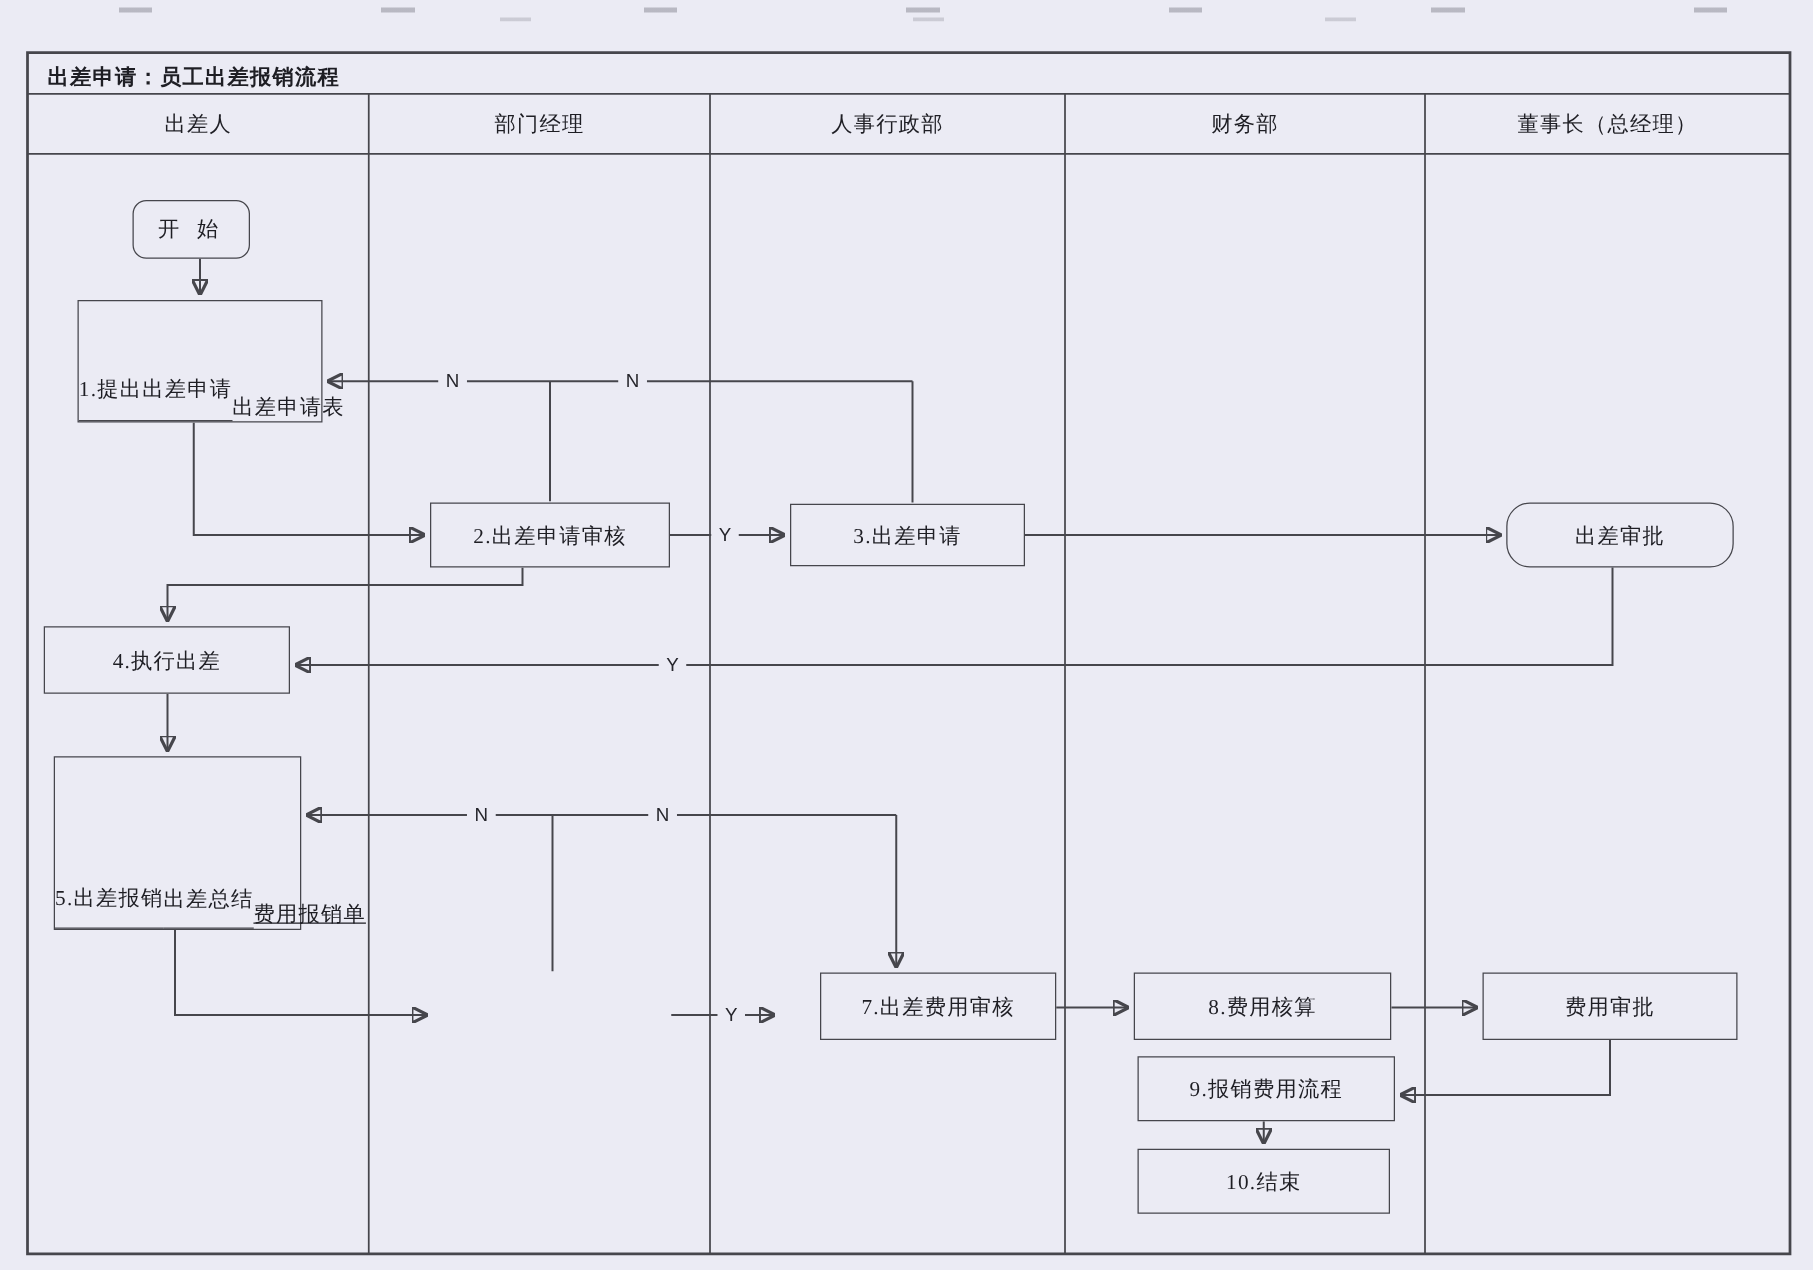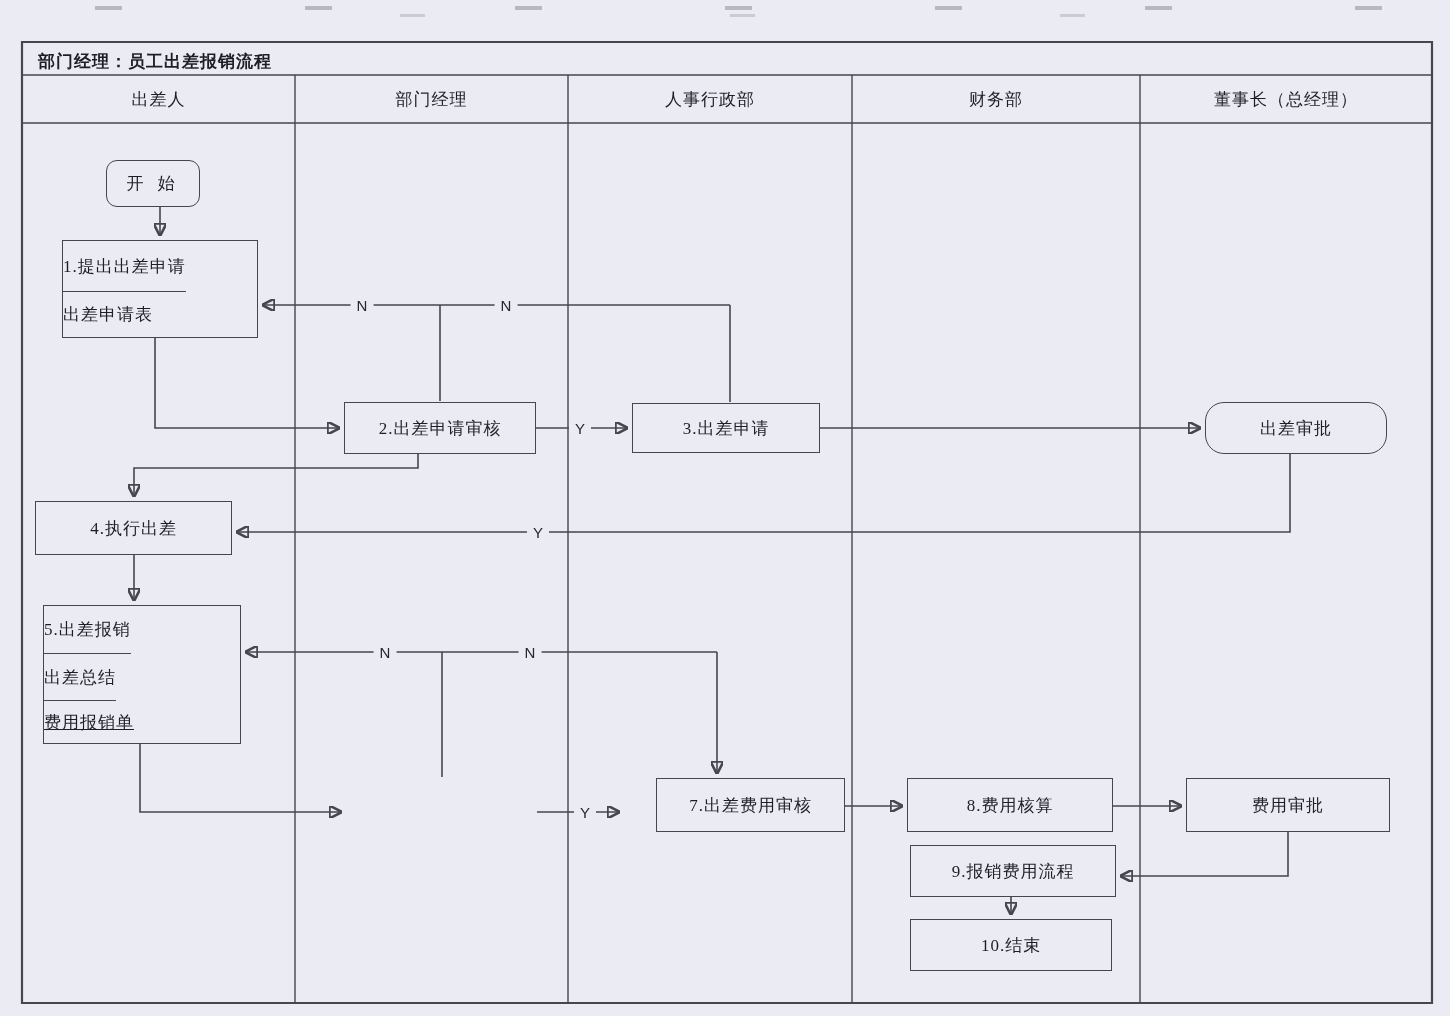--- a/index.html
+++ b/index.html
@@ -35,21 +35,21 @@
     position:absolute;top:75px;height:48px;
     display:flex;align-items:center;justify-content:center;
     font-size:17px;letter-spacing:1px;white-space:nowrap;
   }
   .node{
     position:absolute;border:1.5px solid var(--ink);background:var(--paper);
     display:flex;align-items:center;justify-content:center;
     font-size:17px;letter-spacing:1px;white-space:nowrap;box-sizing:border-box;
   }
   .node.rounded{border-radius:11px;}
-  .node.stack{flex-direction:column;align-items:flex-start;justify-content:flex-start;padding:0;}
+  .node.stack{align-items:flex-end;justify-content:flex-start;padding:0;}
   .node.stack .cell{
     display:flex;align-items:center;justify-content:center;
     border-bottom:1.5px solid var(--ink);
   }
   .node.stack .cell:last-child{border-bottom:none;}
   .start-label{letter-spacing:5px;}
   .edge-label{
     position:absolute;transform:translate(-50%,-50%);
     background:var(--paper);padding:2px 6px;line-height:1;
     font-family:"Liberation Sans","DejaVu Sans",sans-serif;
@@ -93,21 +93,21 @@
     <path d="M442,652 L442,777"></path>
     <path d="M717,652 L717,773" marker-end="url(#arrow)"></path>
     <path d="M140,744 L140,812 L341,812" marker-end="url(#arrow)"></path>
     <path d="M537,812 L619,812" marker-end="url(#arrow)"></path>
     <path d="M813,806 L902,806" marker-end="url(#arrow)"></path>
     <path d="M1113,806 L1181,806" marker-end="url(#arrow)"></path>
     <path d="M1288,832 L1288,876 L1121,876" marker-end="url(#arrow)"></path>
     <path d="M1011,897 L1011,914" marker-end="url(#arrow)"></path>
   </svg>
 
-  <div class="title-text">部门经理：员工出差报销流程</div>
+  <div class="title-text">出差申请：员工出差报销流程</div>
   <div class="lane-header" style="left:22px;width:273px;">出差人</div>
   <div class="lane-header" style="left:295px;width:273px;">部门经理</div>
   <div class="lane-header" style="left:568px;width:284px;">人事行政部</div>
   <div class="lane-header" style="left:852px;width:288px;">财务部</div>
   <div class="lane-header" style="left:1140px;width:292px;border-radius:24px;">董事长（总经理）</div>
 
   <div class="node rounded" style="left:106px;top:160px;width:94px;height:47px;">
     <span class="start-label">开 始</span>
   </div>
 

